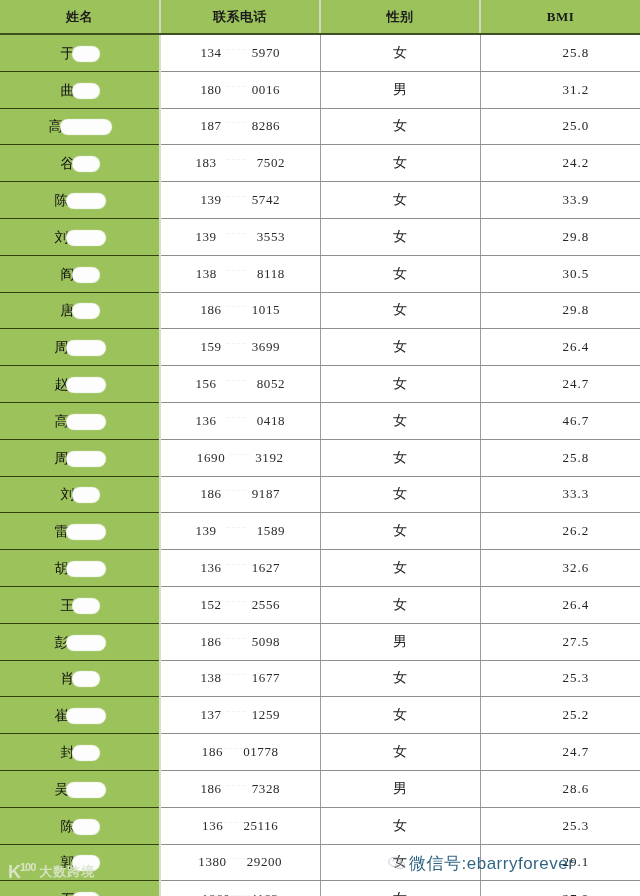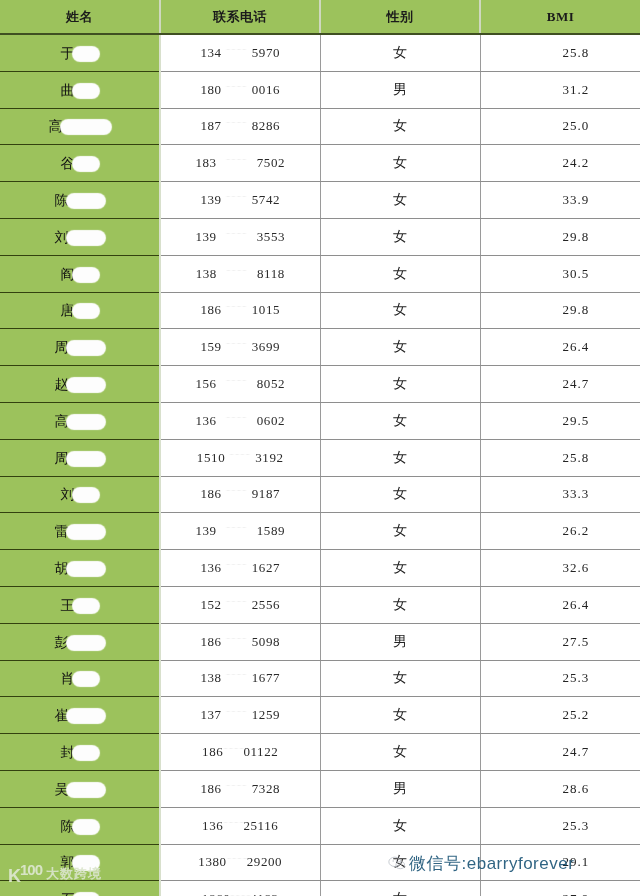--- a/index.html
+++ b/index.html
@@ -158,21 +158,21 @@
     font-family: "Liberation Sans", sans-serif;
     white-space: nowrap;
   }
   .wm-logo .k-mark {
     font-size: 18px;
     font-weight: bold;
     letter-spacing: -1px;
     color: #dfe8d2;
   }
   .wm-logo .k-sup {
-    font-size: 15px;
+    font-size: 11px;
     vertical-align: super;
     letter-spacing: -1px;
   }
   .wm-logo .k-text {
     font-size: 13px;
     font-weight: bold;
     letter-spacing: 1px;
     color: #dbe5cc;
   }
 </style>
@@ -295,29 +295,29 @@
               <span class="ph-suffix">8052</span>
             </span></td>
           <td><span class="gender-txt">女</span></td>
           <td><span class="bmi-txt">24.7</span></td>
         </tr>
         <tr>
           <td class="cell-name"><span class="name-inner"><span class="surname">高</span><span class="redact w2"></span></span></td>
           <td><span class="phone-inner">
               <span class="ph-prefix">136</span>
               <span class="ph-mid m-lg">····</span>
-              <span class="ph-suffix">0602</span>
-            </span></td>
-          <td><span class="gender-txt">女</span></td>
-          <td><span class="bmi-txt">29.5</span></td>
+              <span class="ph-suffix">0418</span>
+            </span></td>
+          <td><span class="gender-txt">女</span></td>
+          <td><span class="bmi-txt">46.7</span></td>
         </tr>
         <tr>
           <td class="cell-name"><span class="name-inner"><span class="surname">周</span><span class="redact w2"></span></span></td>
           <td><span class="phone-inner">
-              <span class="ph-prefix">1510</span>
+              <span class="ph-prefix">1690</span>
               <span class="ph-mid m-md">····</span>
               <span class="ph-suffix">3192</span>
             </span></td>
           <td><span class="gender-txt">女</span></td>
           <td><span class="bmi-txt">25.8</span></td>
         </tr>
         <tr>
           <td class="cell-name"><span class="name-inner"><span class="surname">刘</span><span class="redact w1"></span></span></td>
           <td><span class="phone-inner">
               <span class="ph-prefix">186</span>
@@ -385,21 +385,21 @@
               <span class="ph-suffix">1259</span>
             </span></td>
           <td><span class="gender-txt">女</span></td>
           <td><span class="bmi-txt">25.2</span></td>
         </tr>
         <tr>
           <td class="cell-name"><span class="name-inner"><span class="surname">封</span><span class="redact w1"></span></span></td>
           <td><span class="phone-inner">
               <span class="ph-prefix">186</span>
               <span class="ph-mid m-sm">····</span>
-              <span class="ph-suffix">01122</span>
+              <span class="ph-suffix">01778</span>
             </span></td>
           <td><span class="gender-txt">女</span></td>
           <td><span class="bmi-txt">24.7</span></td>
         </tr>
         <tr>
           <td class="cell-name"><span class="name-inner"><span class="surname">吴</span><span class="redact w2"></span></span></td>
           <td><span class="phone-inner">
               <span class="ph-prefix">186</span>
               <span class="ph-mid m-md">····</span>
               <span class="ph-suffix">7328</span>

